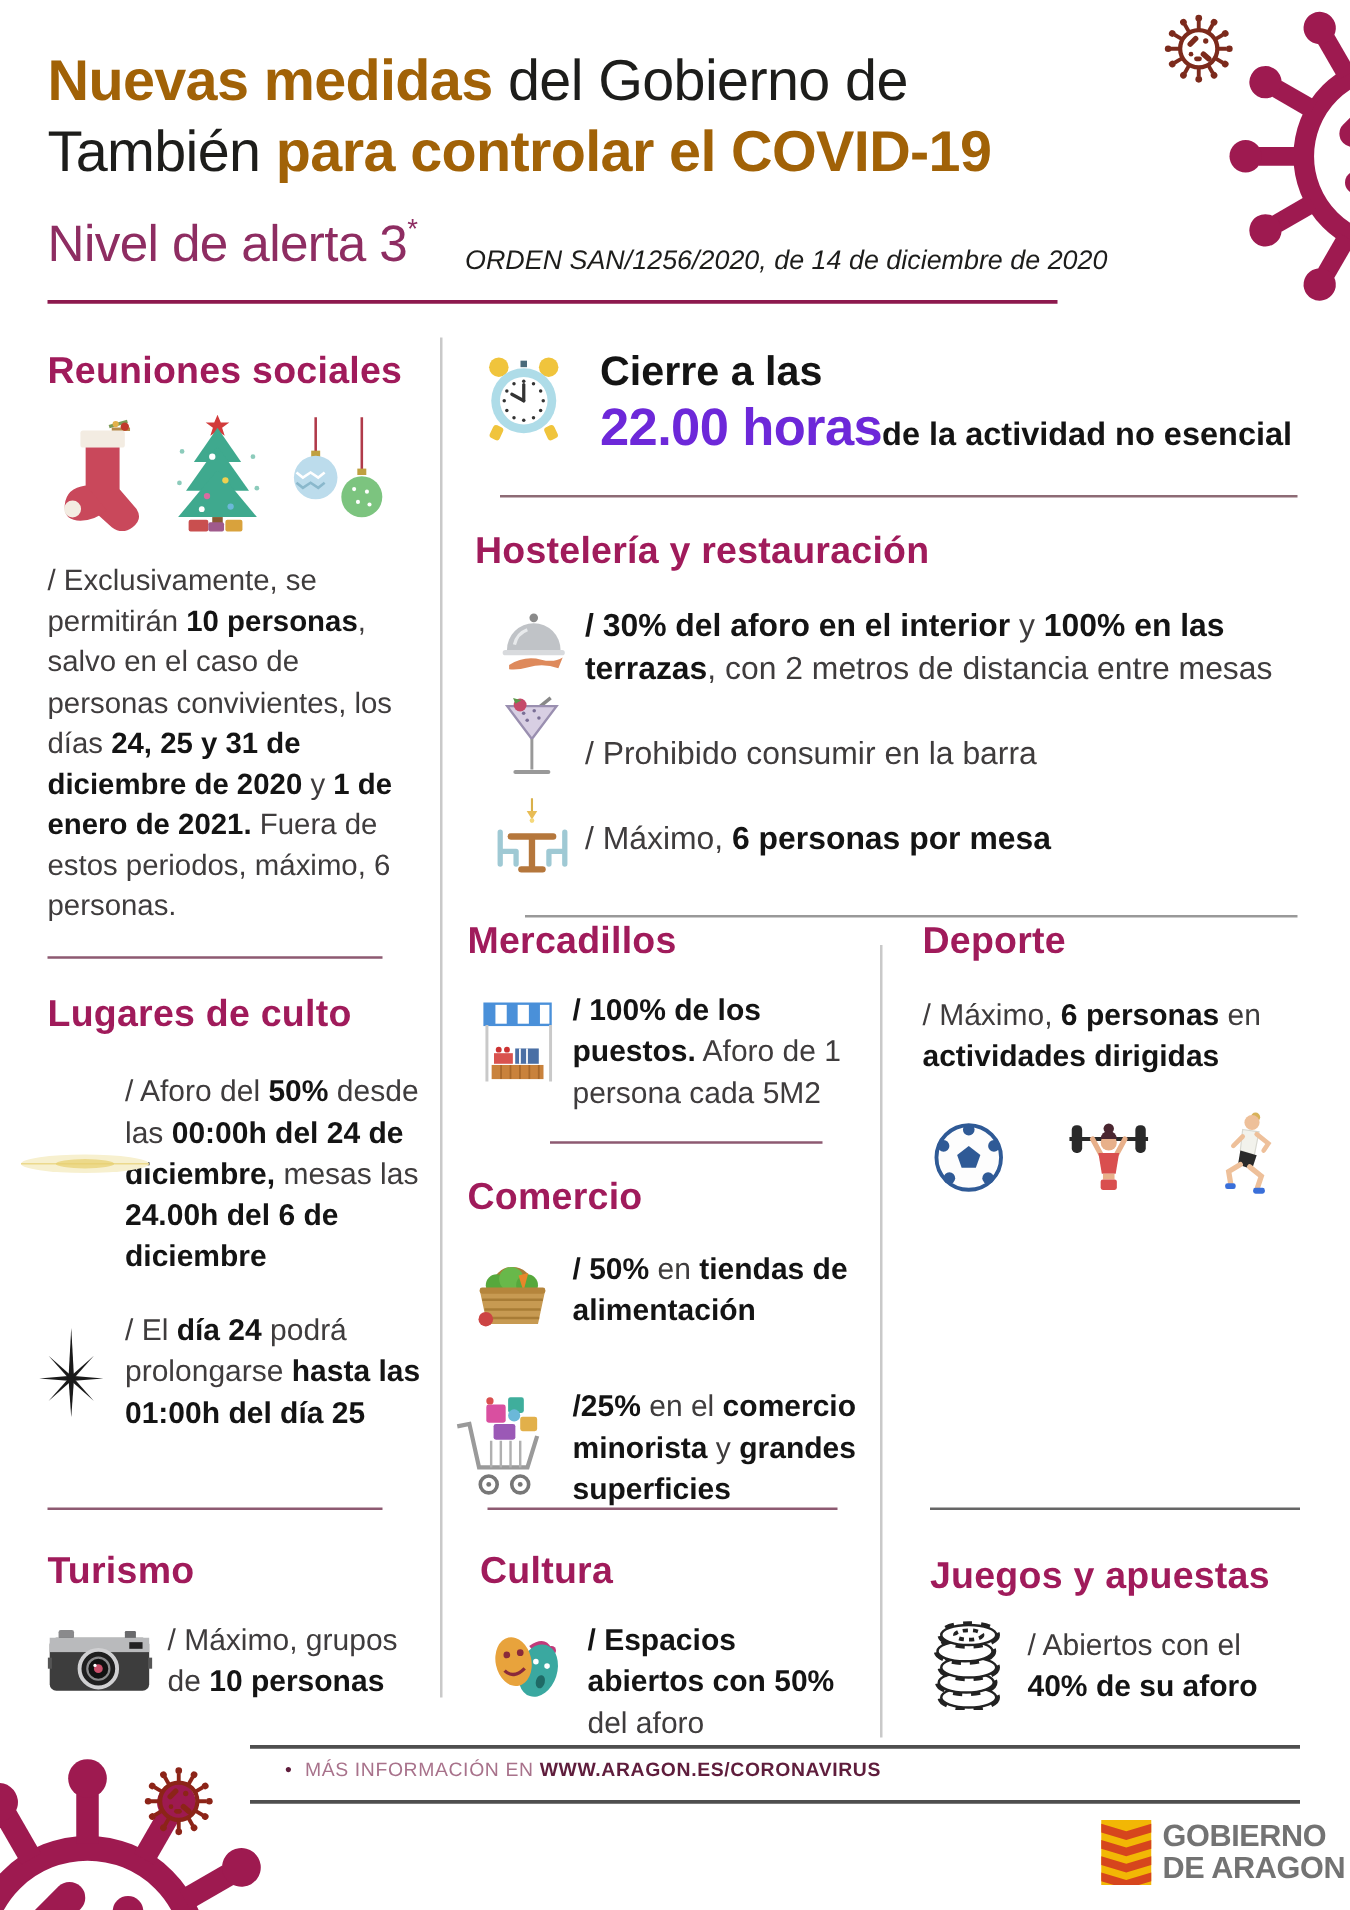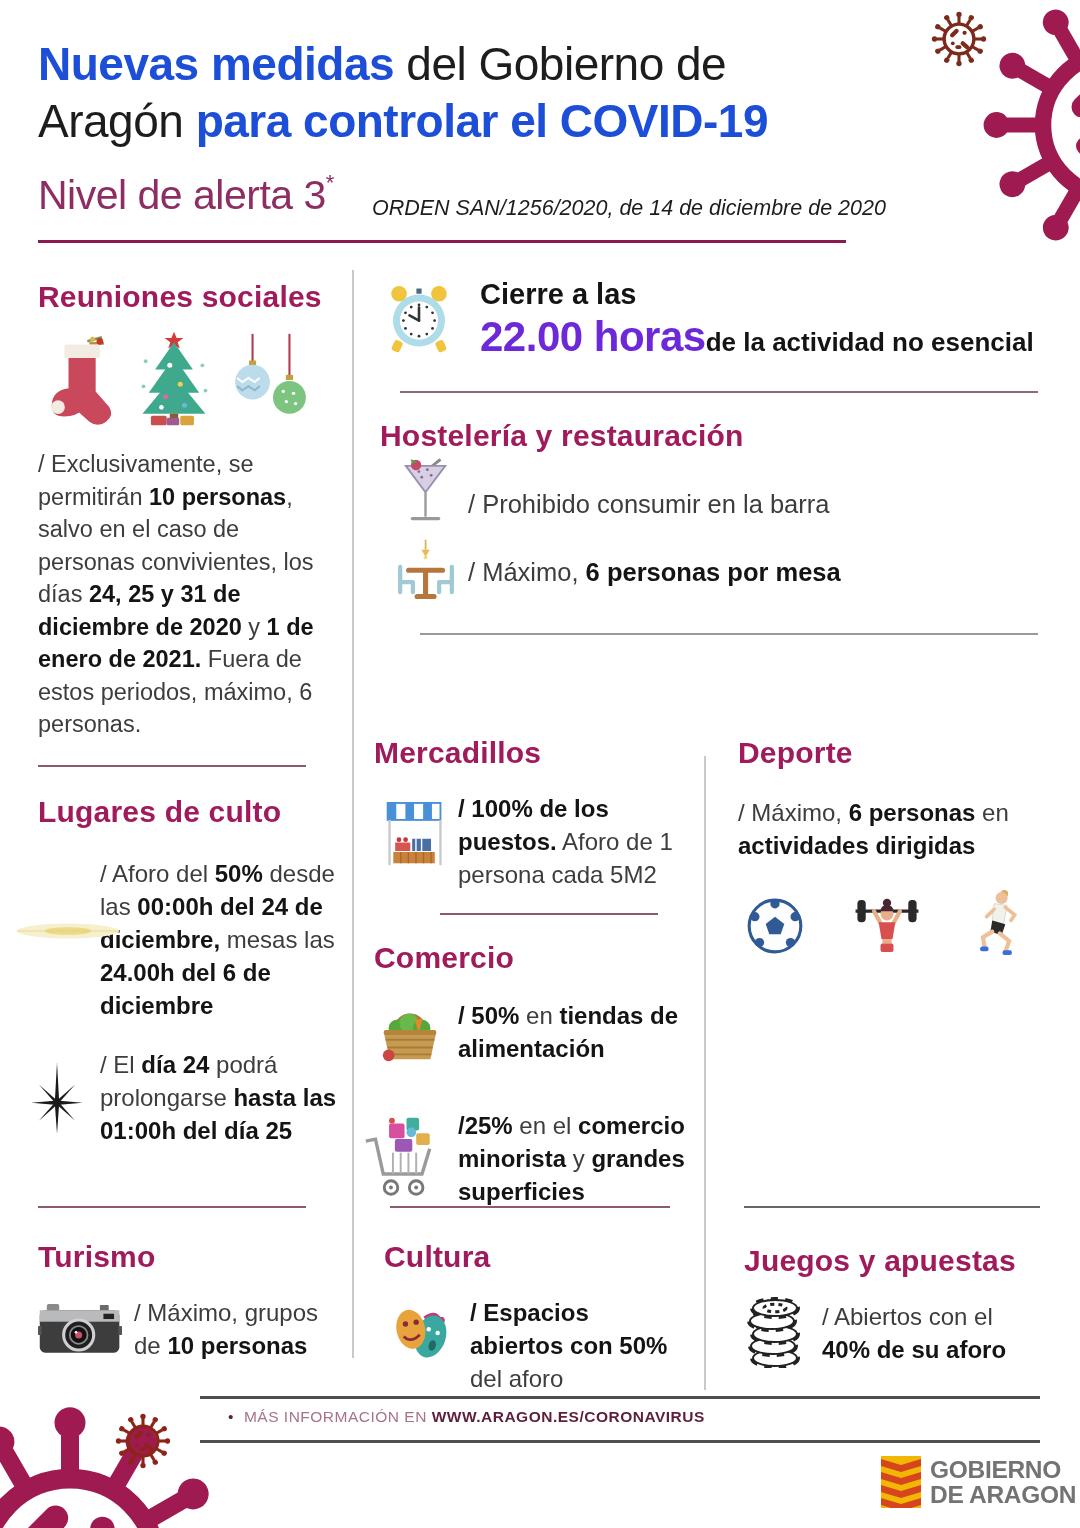--- a/index.html
+++ b/index.html
@@ -11,26 +11,26 @@
   .body-text .b{font-weight:700;color:#141414;}
   .wide-text{font-size:25.5px;line-height:34px;color:#3f3c3d;}
   .wide-text .b{font-weight:700;color:#141414;}
   .hrule{height:2px;background:#8d5a71;border:none;}
   .vrule{width:2px;background:#c9c9c9;}
   .row{display:flex;align-items:flex-start;}
   .iconslot{flex:0 0 auto;}
   .flow > *{box-sizing:border-box;}
   
   #title{font-size:46px;line-height:57px;color:#1d1d1b;font-weight:400;letter-spacing:-.5px;}
-  #title .mb{font-weight:700;color:#1d4ed8;}
+  #title .mb{font-weight:700;color:#a16207;}
   #alert-line{font-size:41px;color:#8e2d62;font-weight:400;letter-spacing:-.5px;}
   #alert-line sup{font-size:22px;position:relative;top:-4px;}
   #order-text{font-size:21.5px;font-style:italic;color:#1d1d1b;}
   
-  .cierre-l1{font-size:29px;font-weight:700;color:#141414;}
+  .cierre-l1{font-size:33px;font-weight:700;color:#141414;}
   .cierre-time{font-size:42px;font-weight:700;color:#6d28d9;letter-spacing:-.5px;}
   .cierre-rest{font-size:26px;font-weight:700;color:#141414;}
   
   #footer-info{font-size:15.5px;letter-spacing:.5px;color:#a8728b;font-weight:400;}
   #footer-info .url{font-weight:700;color:#5f1d3c;}
   #footer-info .dot{color:#5f1d3c;margin-right:10px;}
   #gob-text{font-size:24.5px;font-weight:700;line-height:25px;letter-spacing:-.3px;color:#737373;}
   svg.icon{display:block;}
 </style>
 </head>
@@ -390,21 +390,21 @@
     </svg>
   <svg class="abs icon" style="left:-110px;top:1385px;color:#9e1a50" width="360" height="360">
       <use href="#sym-virus"></use>
     </svg>
   <svg class="abs icon" style="left:112px;top:1410px;color:#8c2418" width="62" height="62">
       <use href="#sym-virus"></use>
     </svg>
 
   <div id="title" class="abs" style="left:38px;top:36px;width:840px;">
     <div><span class="mb">Nuevas medidas</span><span> del Gobierno de</span></div>
-    <div><span>Aragón </span><span class="mb">para controlar el COVID-19</span></div>
+    <div><span>También </span><span class="mb">para controlar el COVID-19</span></div>
   </div>
   <div id="alert-line" class="abs" style="left:38px;top:172px;">
     <span>Nivel de alerta 3</span><sup>*</sup>
   </div>
   <div id="order-text" class="abs" style="left:372px;top:196px;">ORDEN SAN/1256/2020, de 14 de diciembre de 2020</div>
   <div class="abs" style="left:38px;top:240px;width:808px;height:3px;background:#8d1a4e;"></div>
 
   <div class="abs flow" style="left:38px;top:280px;width:302px;">
     <div class="heading">Reuniones sociales</div>
     <div class="row" style="margin:16px 0 20px 4px;gap:14px;align-items:flex-end;">
@@ -455,20 +455,30 @@
       <div style="margin-left:22px;">
         <div class="cierre-l1">Cierre a las</div>
         <div style="display:flex;align-items:baseline;margin-top:2px;">
           <span class="cierre-time">22.00 horas</span>
           <span class="cierre-rest"> de la actividad no esencial</span>
         </div>
       </div>
     </div>
     <div class="hrule" style="width:638px;margin:30px 0 26px 20px;background:#8d6b75;"></div>
     <div class="heading">Hostelería y restauración</div>
+    <div class="row" style="margin-top:26px;">
+      <div class="iconslot" style="width:88px;">
+        <svg class="icon" style="margin-left:16px;" width="62" height="60">
+            <use href="#sym-cloche"></use>
+          </svg>
+      </div>
+      <div class="wide-text" style="width:574px;">
+        <span class="b">/ 30% del aforo en el interior</span><span> y </span><span class="b">100% en las terrazas</span><span>, con 2 metros de distancia entre mesas</span>
+      </div>
+    </div>
     <div class="row" style="margin-top:10px;">
       <div class="iconslot" style="width:88px;">
         <svg class="icon" style="margin-left:22px;margin-top:-6px;" width="47" height="78">
             <use href="#sym-cocktail"></use>
           </svg>
       </div>
       <div class="wide-text" style="width:560px;margin-top:24px;">
         <span>/ Prohibido consumir en la barra</span>
       </div>
     </div>

